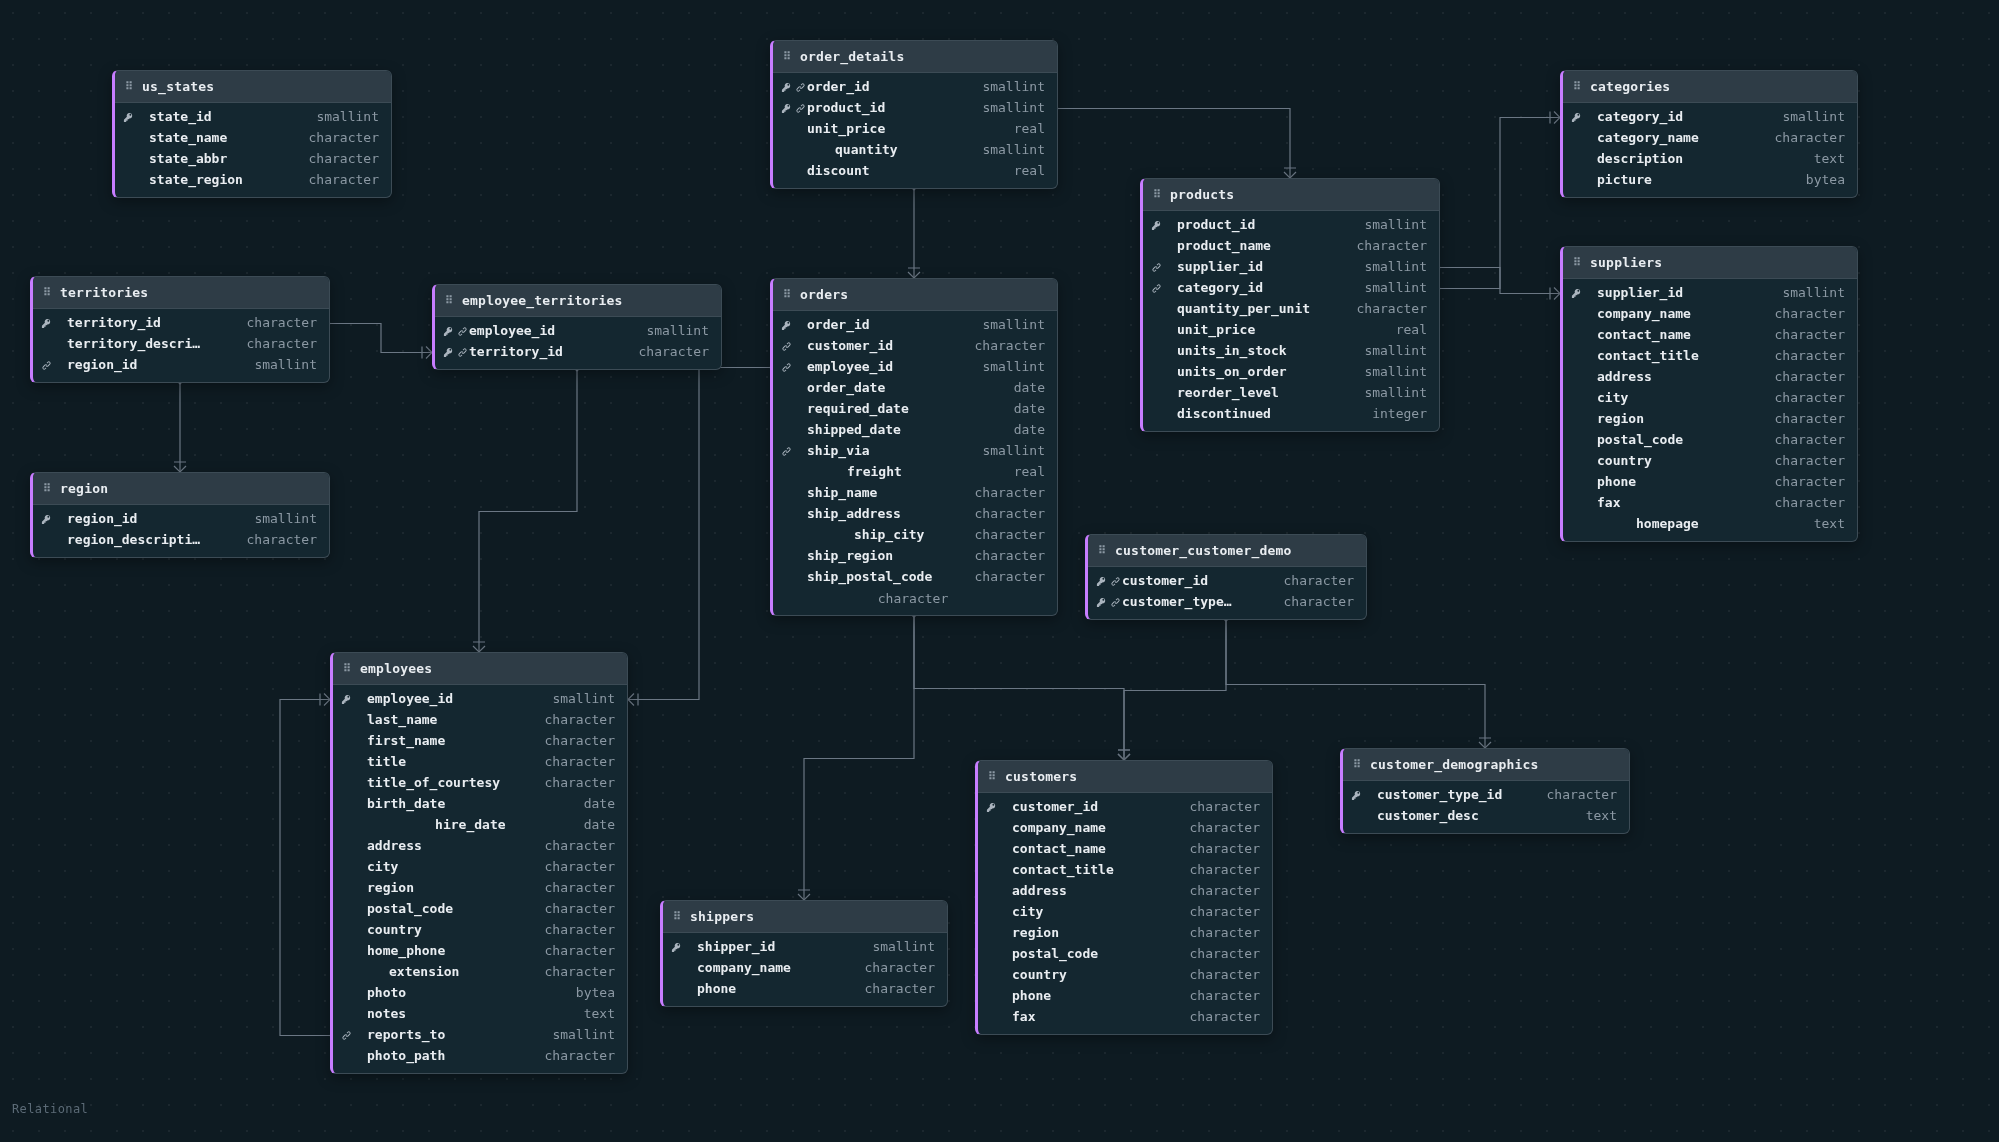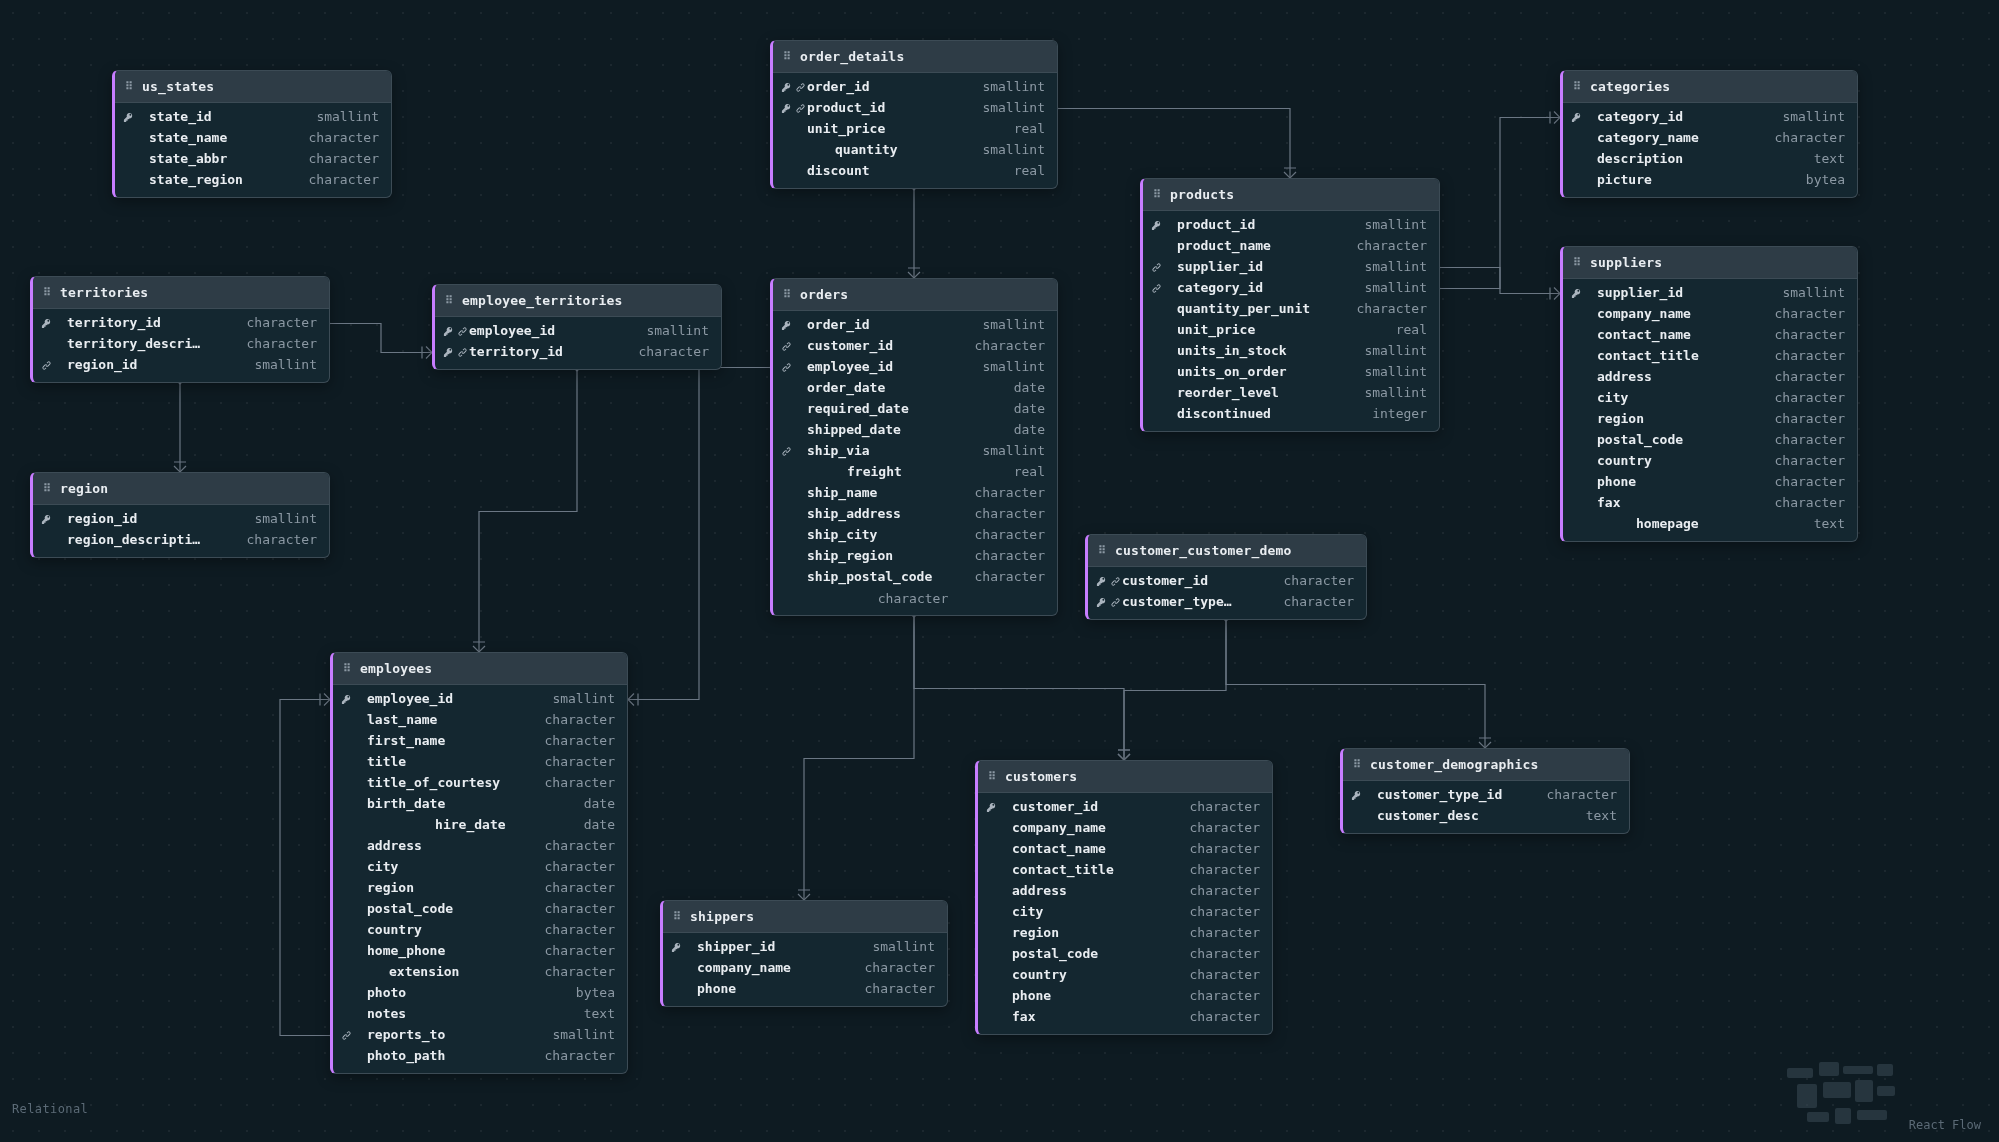--- a/index.html
+++ b/index.html
@@ -510,21 +510,21 @@
           <div class="row" style="height: 21px;">
             <span class="icons"></span>
             <span class="colname">ship_name</span>
             <span class="coltype">character</span>
           </div>
           <div class="row" style="height: 21px;">
             <span class="icons"></span>
             <span class="colname">ship_address</span>
             <span class="coltype">character</span>
           </div>
-          <div class="row" style="height: 21px;">
+          <div class="row" style="height: 21px; margin-left: 47px;">
             <span class="icons"></span>
             <span class="colname">ship_city</span>
             <span class="coltype">character</span>
           </div>
           <div class="row" style="height: 21px;">
             <span class="icons"></span>
             <span class="colname">ship_region</span>
             <span class="coltype">character</span>
           </div>
           <div class="row" style="height: 21px;">
@@ -881,29 +881,13 @@
           <div class="row" style="height: 21px; gap: 39px;">
             <span class="icons"></span>
             <span class="colname">homepage</span>
             <span class="coltype">text</span>
           </div>
         </div>
       </div>
     </div>
 
   <div class="footer-left">Relational</div>
-  <div class="footer-right">
-    <div class="attrib-graphic">
-      <div style="left:0;top:6px;width:26px;height:10px"></div>
-      <div style="left:32px;top:0;width:20px;height:14px"></div>
-      <div style="left:56px;top:4px;width:30px;height:8px"></div>
-      <div style="left:90px;top:2px;width:16px;height:12px"></div>
-      <div style="left:10px;top:22px;width:20px;height:24px"></div>
-      <div style="left:36px;top:20px;width:28px;height:16px"></div>
-      <div style="left:68px;top:18px;width:18px;height:22px"></div>
-      <div style="left:90px;top:24px;width:18px;height:10px"></div>
-      <div style="left:20px;top:50px;width:22px;height:10px"></div>
-      <div style="left:48px;top:46px;width:16px;height:16px"></div>
-      <div style="left:70px;top:48px;width:30px;height:10px"></div>
-    </div>
-    <span>React Flow</span>
-  </div>
 </div>
 
 </body></html>

